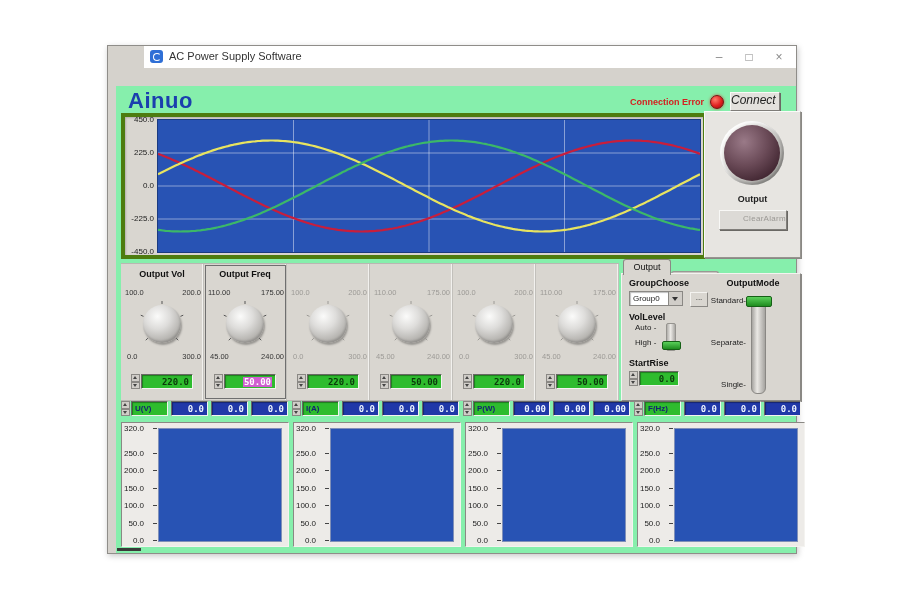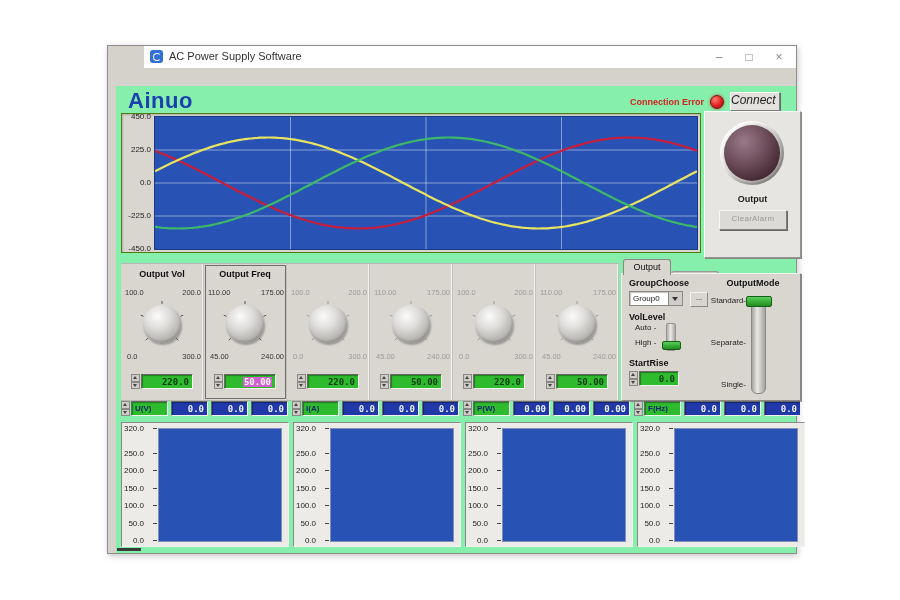--- a/index.html
+++ b/index.html
@@ -35,39 +35,39 @@
   .conn-status{font-size:9px;font-weight:bold;color:#d42020;}
   .led{width:12px;height:12px;border-radius:50%;
        background:radial-gradient(circle at 35% 30%,#ff7a6a,#e02020 55%,#8e0f0f);
        border:1px solid #7a1010;box-shadow:0 0 3px rgba(224,32,32,.8);}
   .connect-btn{width:48px;height:17px;background:#e3e1dd;border:1px solid;
        border-color:#f8f8f6 #7f7d79 #7f7d79 #f8f8f6;box-shadow:1px 1px 0 #6a6864;
        font-size:12px;text-align:left;line-height:15px;color:#222;font-style:italic;}
 
   
   .scope{position:absolute;left:5px;top:27px;width:578px;height:138px;background:#d9d6d0;
-         border:1px solid #4d7c0f;box-shadow:inset 1px 1px 2px rgba(0,0,0,.18);}
+         border:4px solid #4d7c0f;box-shadow:inset 1px 1px 2px rgba(0,0,0,.18);}
   .scope-ylabel{position:absolute;left:0;width:29px;text-align:right;font-size:8px;color:#222;
          transform:translateY(-50%);}
   .scope-plot{position:absolute;left:32px;top:2px;width:542px;height:132px;background:#2853b4;
          border:1px solid #1a3a80;}
   .scope-plot svg{position:absolute;left:0;top:0;width:100%;height:100%;}
 
   
   .out-panel{position:absolute;left:588px;top:25px;width:95px;height:145px;background:#e7e5e1;
        border:1px solid;border-color:#fafaf8 #96948f #96948f #fafaf8;box-shadow:1px 1px 0 #8a8884;}
   .sphere-ring{position:absolute;left:15px;top:9px;width:64px;height:64px;border-radius:50%;
        background:linear-gradient(135deg,#fbfbf9,#a2a09c);
        box-shadow:inset 2px 2px 3px rgba(255,255,255,.9),inset -2px -2px 3px rgba(0,0,0,.28);}
   .sphere{position:absolute;left:4px;top:4px;width:56px;height:56px;border-radius:50%;
        background:radial-gradient(circle at 36% 30%,#9a7a88,#6a4a57 45%,#402530 80%,#2a161e);}
   .output-label{position:absolute;top:82px;left:0;right:0;text-align:center;font-size:9px;font-weight:bold;color:#222;}
   .clear-btn{position:absolute;left:14px;top:98px;width:66px;height:18px;background:#dcdad6;
        border:1px solid;border-color:#f8f8f6 #807e7a #807e7a #f8f8f6;box-shadow:1px 1px 0 #6a6864;
-       font-size:8px;color:#9a9894;text-align:center;line-height:16px;letter-spacing:.3px;}
+       font-size:8px;color:#9a9894;text-align:right;line-height:16px;letter-spacing:.3px;}
 
   
   .knob-row{position:absolute;left:5px;top:177px;width:498px;height:136px;display:flex;
        background:#d9d6d0;border-top:1px solid #b9b7b2;border-bottom:1px solid #b9b7b2;}
   .knob-panel{position:relative;width:83px;height:100%;border-right:1px solid #c2c0bb;
        box-shadow:inset -1px 0 0 #f2f1ee;}
   .knob-panel.selected{outline:1px solid #6f6f6f;outline-offset:-2px;}
   .kp-title{position:absolute;top:5px;left:0;right:0;text-align:center;font-size:9px;font-weight:bold;color:#111;}
   .kp-s{position:absolute;font-size:7.5px;color:#333;white-space:nowrap;}
   .kp-tl{left:4px;top:24px;} .kp-tr{right:2px;top:24px;} .kp-bl{left:6px;top:88px;} .kp-br{right:2px;top:88px;}

